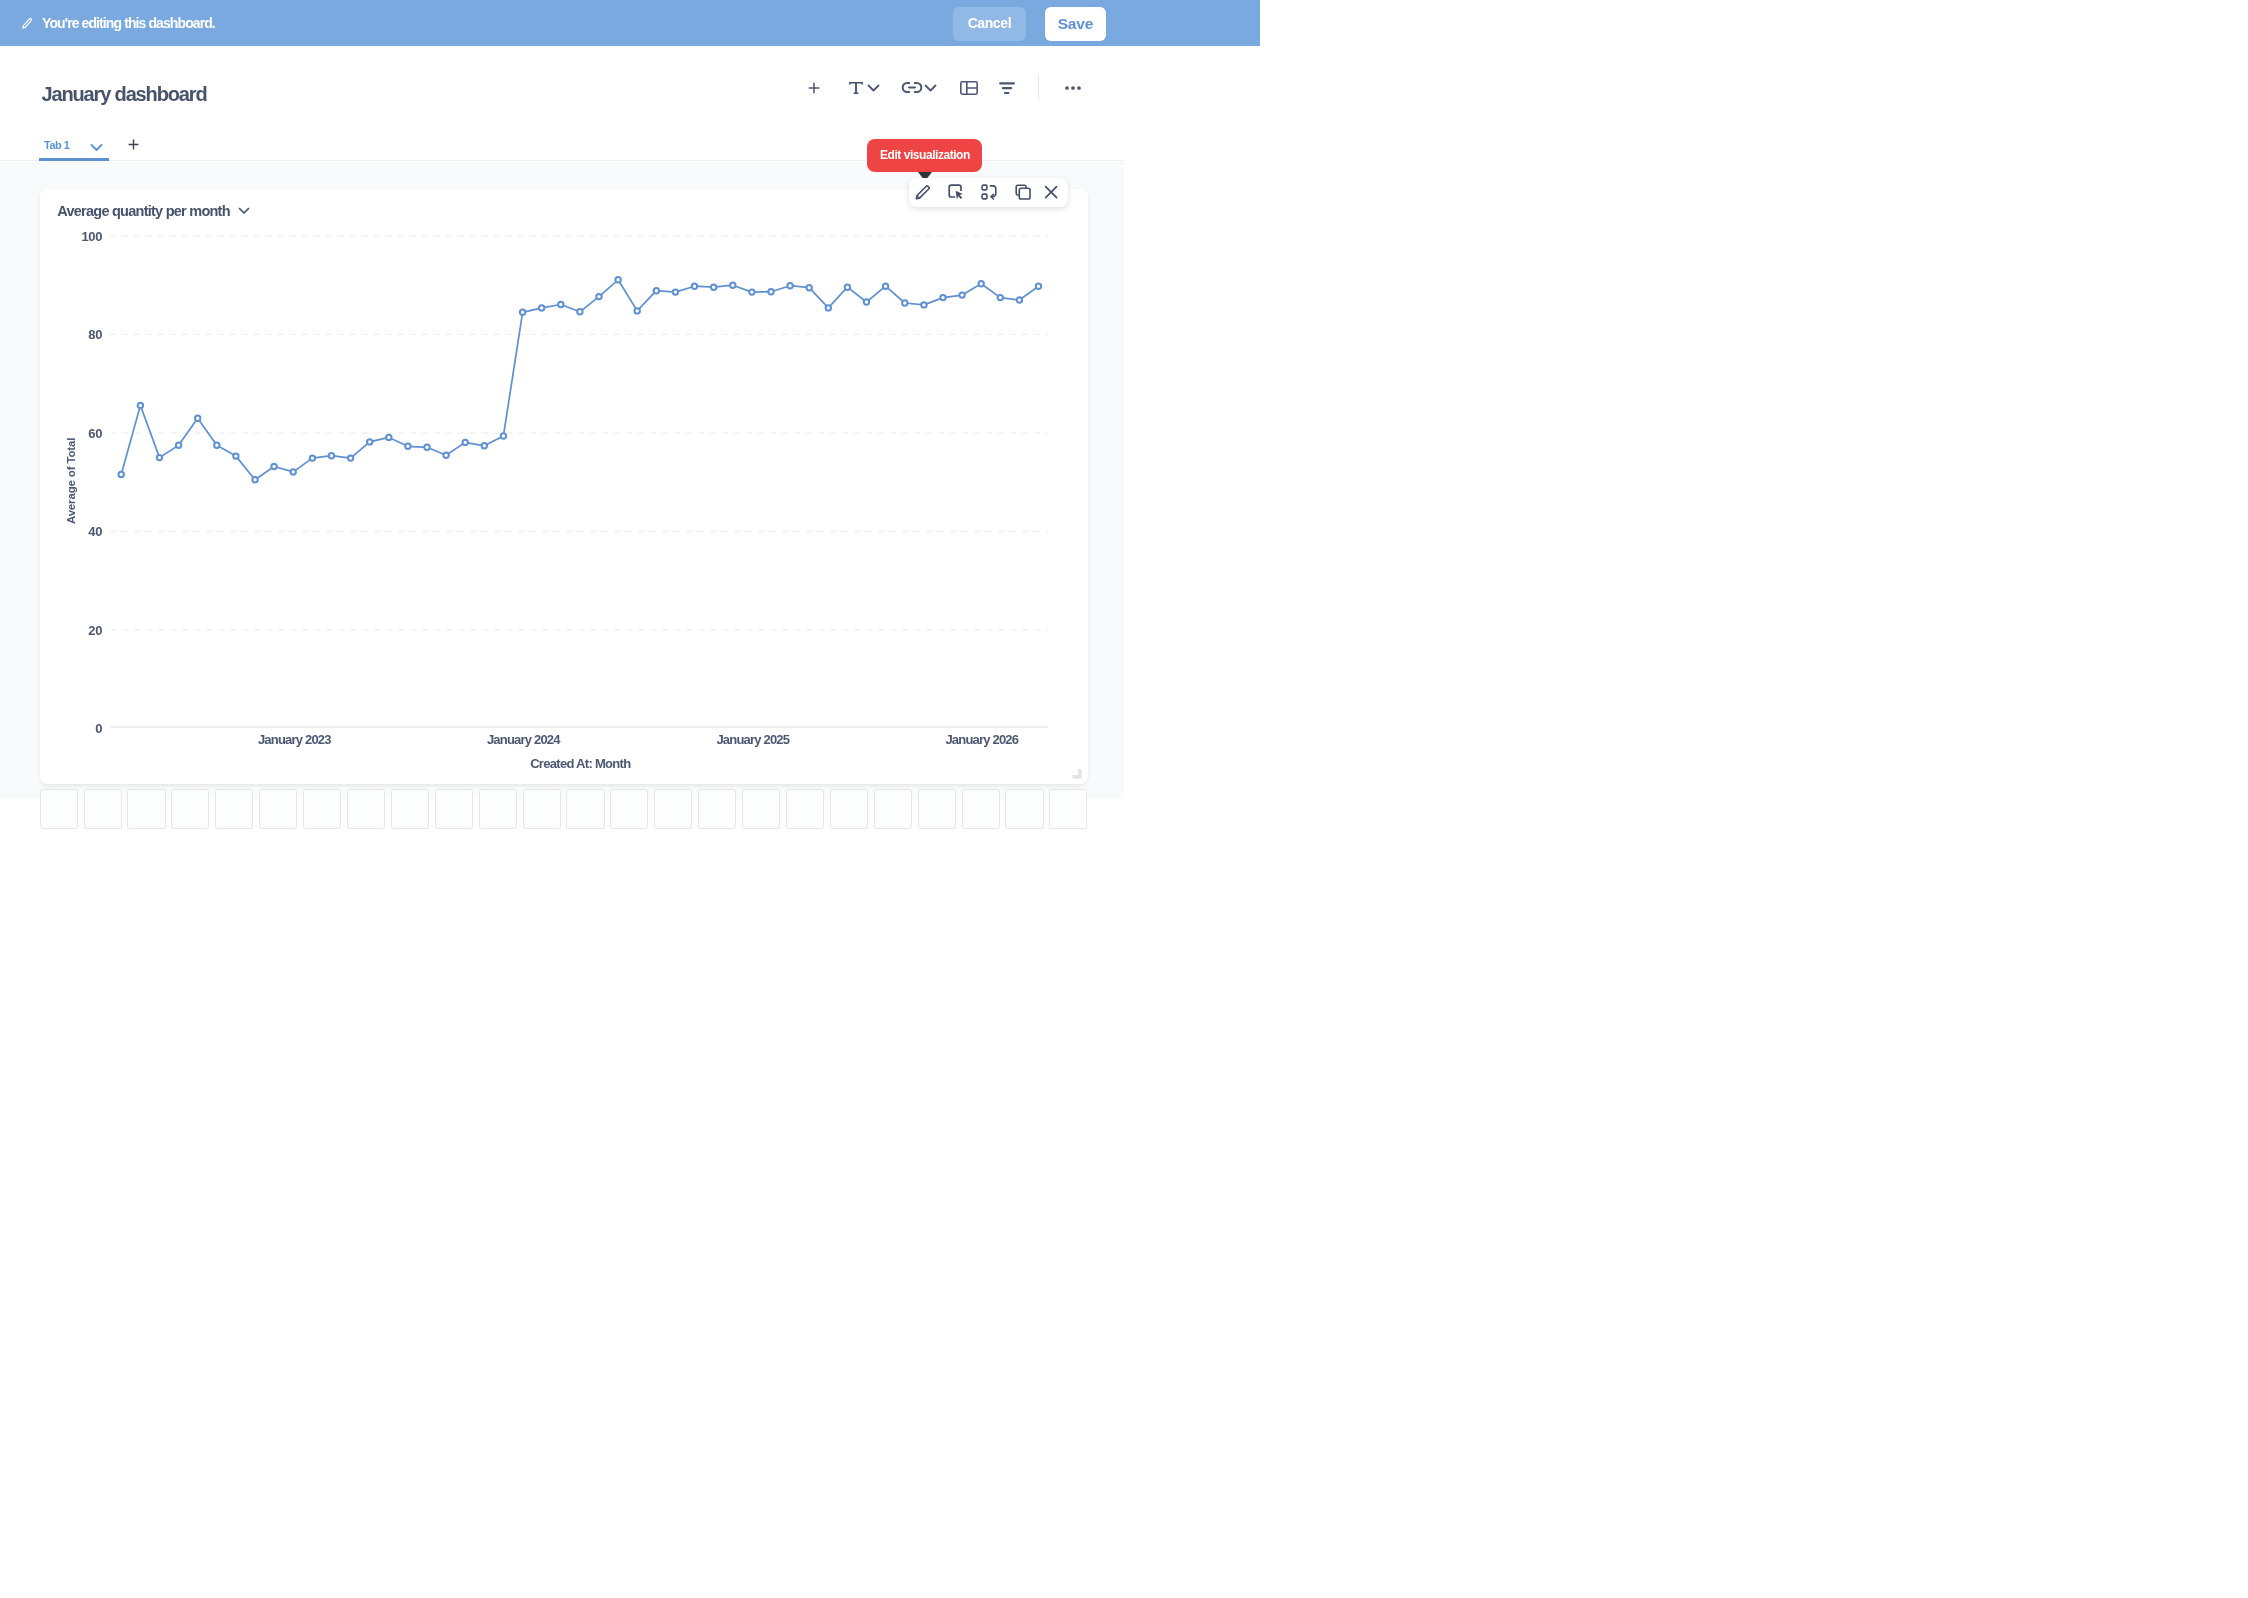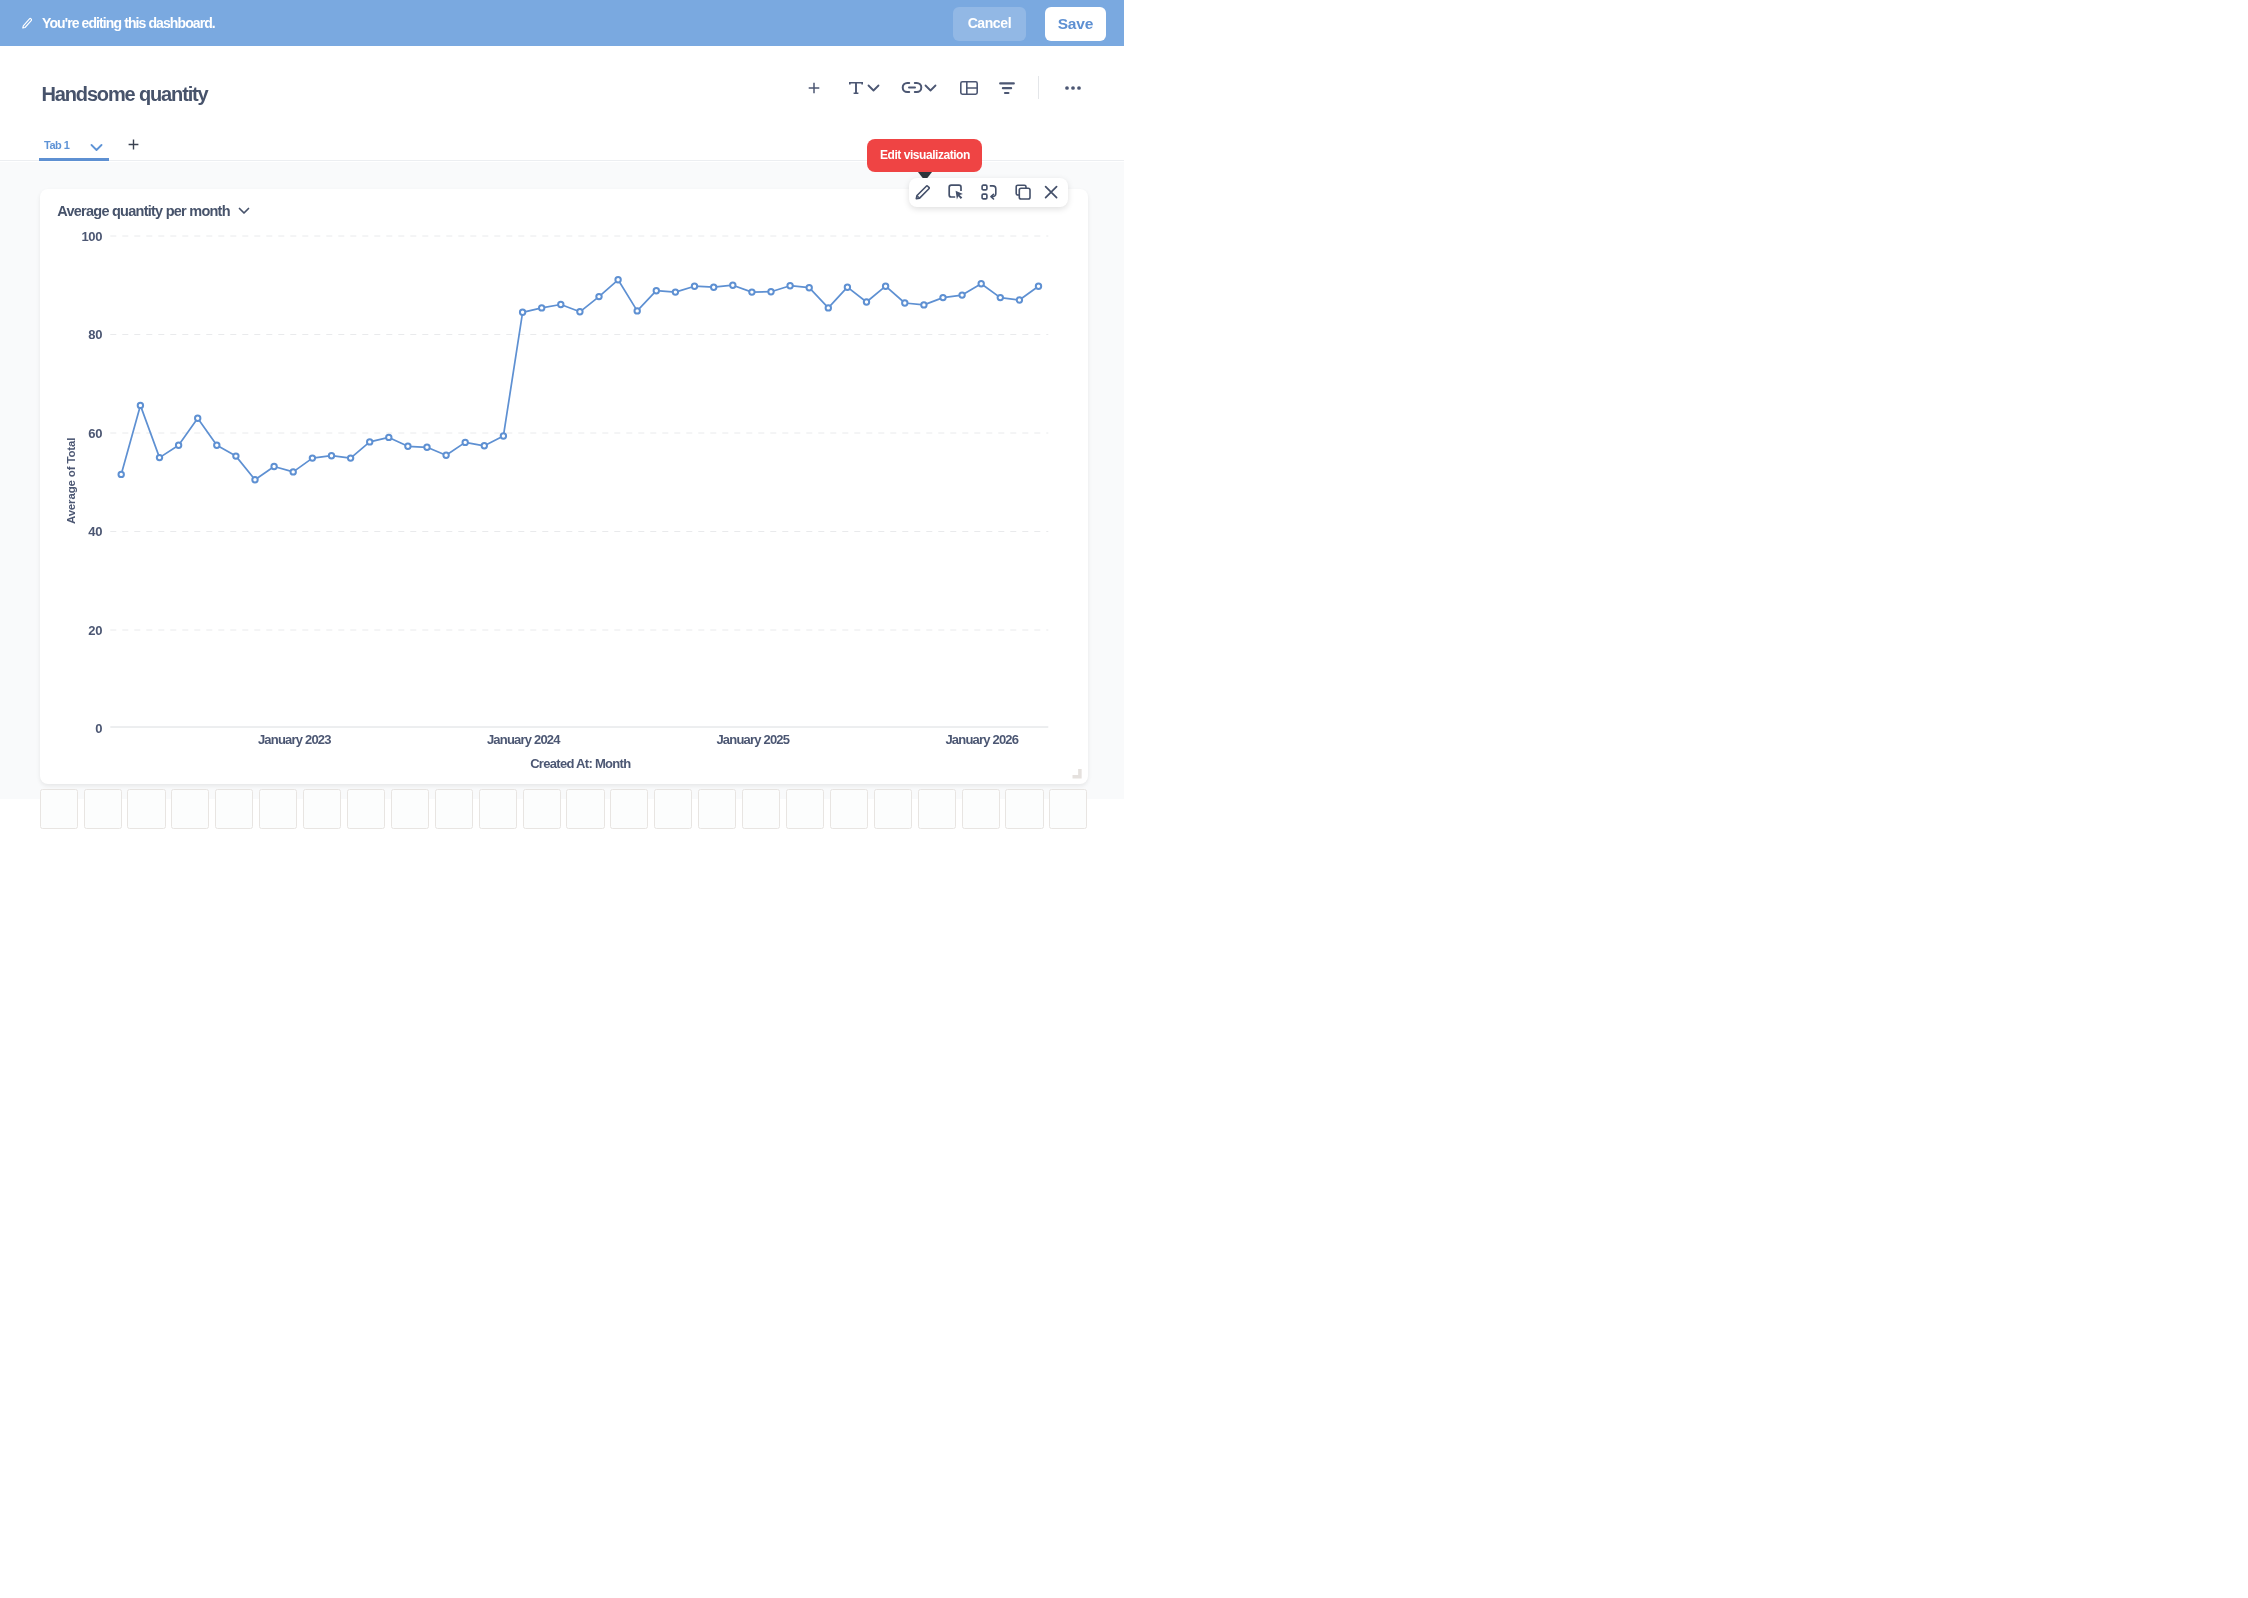--- a/index.html
+++ b/index.html
@@ -1,17 +1,17 @@
 <!DOCTYPE html>
 <html><head><meta charset="utf-8"><style>
 * { margin:0; padding:0; box-sizing:border-box; }
 html,body { width:1124px; height:799px; overflow:hidden; font-family:"Liberation Sans",sans-serif; background:#fff; }
 .abs { position:absolute; }
 
-#topbar { position:absolute; left:0; top:0; width:1124px; height:46px; background:#7AA9E0; }
+#topbar { position:absolute; left:0; top:0; width:1260px; height:46px; background:#7AA9E0; }
 #topbar .msg { position:absolute; left:42px; top:0; height:46px; line-height:46px; color:#fff; font-weight:bold; font-size:14px; letter-spacing:-0.9px; }
 #btn-cancel { position:absolute; left:952.8px; top:7px; width:73.2px; height:33.6px; background:rgba(255,255,255,0.18); border-radius:6px; color:#fff; font-weight:bold; font-size:14px; text-align:center; line-height:33.6px; letter-spacing:-0.4px; }
 #btn-save { position:absolute; left:1045px; top:7px; width:60.8px; height:33.6px; background:#fff; border-radius:6px; color:#5E90D2; font-weight:bold; font-size:15.5px; text-align:center; line-height:33.6px; letter-spacing:-0.2px; }
 
 #title { position:absolute; left:41.5px; top:83.5px; line-height:1; color:#47536B; font-size:20px; font-weight:bold; letter-spacing:-1.15px; }
 .hicon { position:absolute; color:#4C5773; }
 
 #tabrow { position:absolute; left:0; top:135px; width:1124px; height:26px; border-bottom:1px solid #ECEEF1; background:#fff; }
 #tab1 { position:absolute; left:44px; top:139.5px; line-height:1; color:#5E93D6; font-weight:bold; font-size:11px; letter-spacing:-0.5px; }
 #tabline { position:absolute; left:39px; top:158px; width:70.4px; height:2.6px; background:#5E90D2; }
@@ -60,21 +60,21 @@
 
 <div id="topbar">
   <svg class="abs" style="left:22.3px;top:17.2px" width="10" height="12" viewBox="0 0 10 12">
       <path d="M0.8 11 L1.3 8.8 L7.7 1.7 Q8.2 1.2 8.8 1.7 L9.4 2.3 Q9.9 2.8 9.4 3.4 L3 10.5 L0.8 11 Z" fill="none" stroke="#fff" stroke-width="1.15" stroke-linejoin="round"></path>
     </svg>
   <div class="msg">You're editing this dashboard.</div>
   <div id="btn-cancel">Cancel</div>
   <div id="btn-save">Save</div>
 </div>
 
-<div id="title">Handsome quantity</div>
+<div id="title">January dashboard</div>
 
 <svg class="hicon" style="left:808px;top:81.5px" width="12" height="12" viewBox="0 0 12 12">
     <path d="M6 0.7 V11.3 M0.7 6 H11.3" stroke="#4C5773" stroke-width="1.5" fill="none"></path>
   </svg>
 <svg class="hicon" style="left:848.9px;top:81.7px" width="14" height="12" viewBox="0 0 14 12">
     <path d="M0.7 2.5 V0.5 H13.3 V2.5 M7 0.5 V11 M4.6 11.4 H9.4" stroke="#4C5773" stroke-width="1.9" fill="none"></path>
   </svg>
 <svg class="hicon" style="left:867px;top:84px" width="13" height="8" viewBox="0 0 13 8">
     <path d="M1.5 1.5 L6.5 6.5 L11.5 1.5" stroke="#4C5773" stroke-width="1.8" fill="none" stroke-linecap="round" stroke-linejoin="round"></path>
   </svg>

